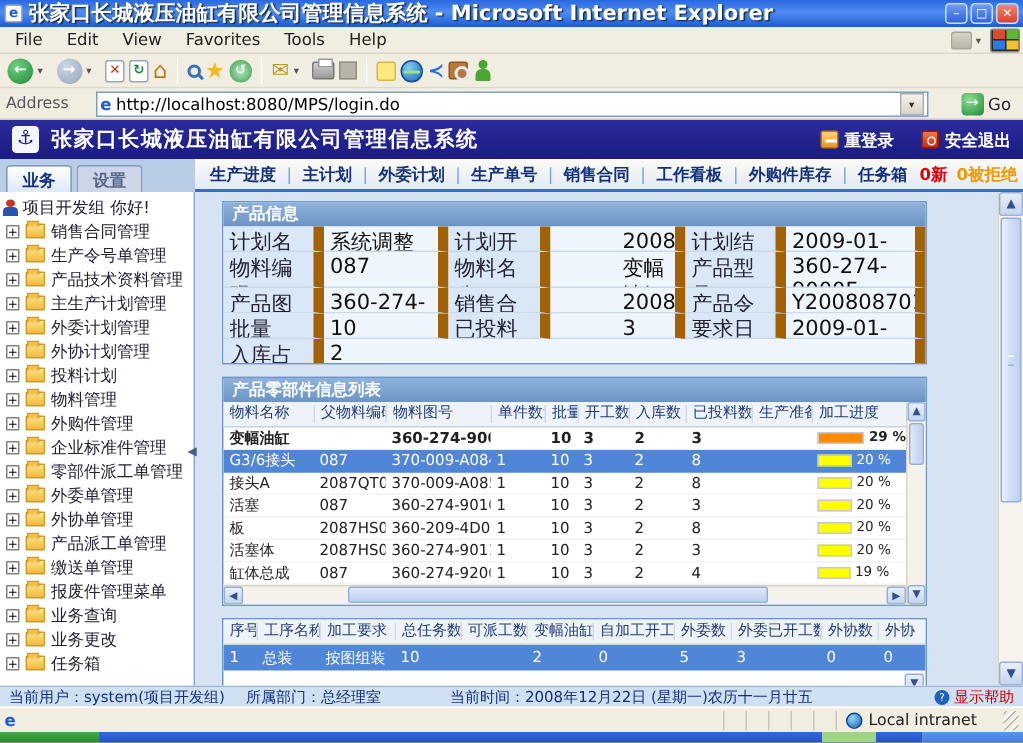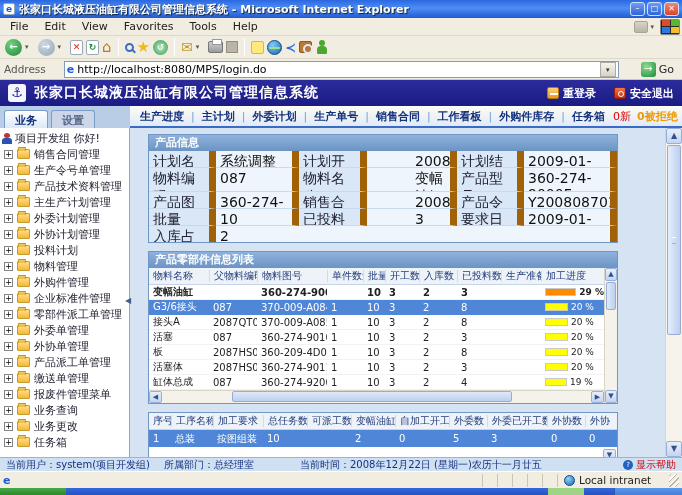--- a/index.html
+++ b/index.html
@@ -5,21 +5,21 @@
   * { margin:0; padding:0; box-sizing:border-box; }
   html,body { width:682px; height:495px; overflow:hidden; }
   body { font-family:"DejaVu Sans","Liberation Sans",sans-serif; font-size:11px; background:#000; }
   .win { position:relative; width:682px; height:495px; background:#f1ede0; overflow:hidden; }
 
   
   .titlebar { height:18px; display:flex; align-items:center; gap:4px; padding:0 3px;
     background:linear-gradient(180deg,#2a68e0 0%,#4f8df5 45%,#1f5bd0 100%); }
   .doc-ico { width:12px; height:12px; background:#fff; border:1px solid #9ab; border-radius:2px;
     color:#1b5cd8; font-size:9px; font-weight:bold; line-height:10px; text-align:center; }
-  .title { color:#fff; font-weight:bold; font-size:11px; flex:1; white-space:nowrap; overflow:hidden;
+  .title { color:#fff; font-weight:bold; font-size:14px; flex:1; white-space:nowrap; overflow:hidden;
     text-shadow:1px 1px 1px #123; }
   .tbtns { display:flex; gap:2px; }
   .tbtn { width:15px; height:14px; border-radius:3px; border:1px solid #cfe0ff;
     background:linear-gradient(180deg,#6f9bf2,#2f66d8); color:#fff; font-size:8px; line-height:12px;
     text-align:center; }
   .tbtn.close { background:linear-gradient(180deg,#f2876f,#d8442f); }
 
   
   .menubar { height:18px; background:#f1ede0; border-bottom:1px solid #dcd8ca; display:flex;
     align-items:center; padding:0 2px; }
@@ -108,21 +108,21 @@
   .tabsrow { height:22px; display:flex; }
   .tabs-left { width:130px; background:#b9cde6; display:flex; align-items:flex-end; gap:3px; padding:0 0 0 4px; }
   .tab { height:18px; padding:2px 10px 0; border:1px solid #7a9cc8; border-bottom:0;
     border-radius:3px 3px 0 0; font-size:11px; font-weight:bold; }
   .tab.active { background:linear-gradient(#ffffff,#dce9f8); color:#14317e; }
   .tab.idle { background:#ccd6e8; color:#55688a; }
   .nav-strip { flex:1; background:linear-gradient(#fdfcf4,#e0eaf8); border-bottom:2px solid #3a6bc5;
     display:flex; align-items:center; padding:0 10px; white-space:nowrap; overflow:hidden; }
   .nav-item { color:#14317e; font-weight:bold; font-size:11px; }
   .nav-item + .nav-item::before { content:"|"; color:#7aa0d4; font-weight:normal; margin:0 7px; }
-  .b-new { color:#e00000; font-weight:normal; margin-left:8px; }
+  .b-new { color:#e00000; font-weight:bold; margin-left:8px; }
   .b-rej { color:#f09a00; font-weight:bold; margin-left:6px; }
 
   
   .main { display:flex; height:329px; position:relative; }
   .sidebar { width:130px; background:#fff; border-right:1px solid #8aa8cc; padding:2px 0 0 2px; overflow:hidden; }
   .tree-user { display:flex; align-items:center; gap:3px; height:16px; color:#333; font-size:11px; }
   .usr-ico { width:10px; height:11px; position:relative; }
   .usr-ico::before { content:""; position:absolute; left:2px; top:0; width:6px; height:5px; border-radius:50%;
     background:#c03828; }
   .usr-ico::after { content:""; position:absolute; left:0; top:5px; width:10px; height:6px;

